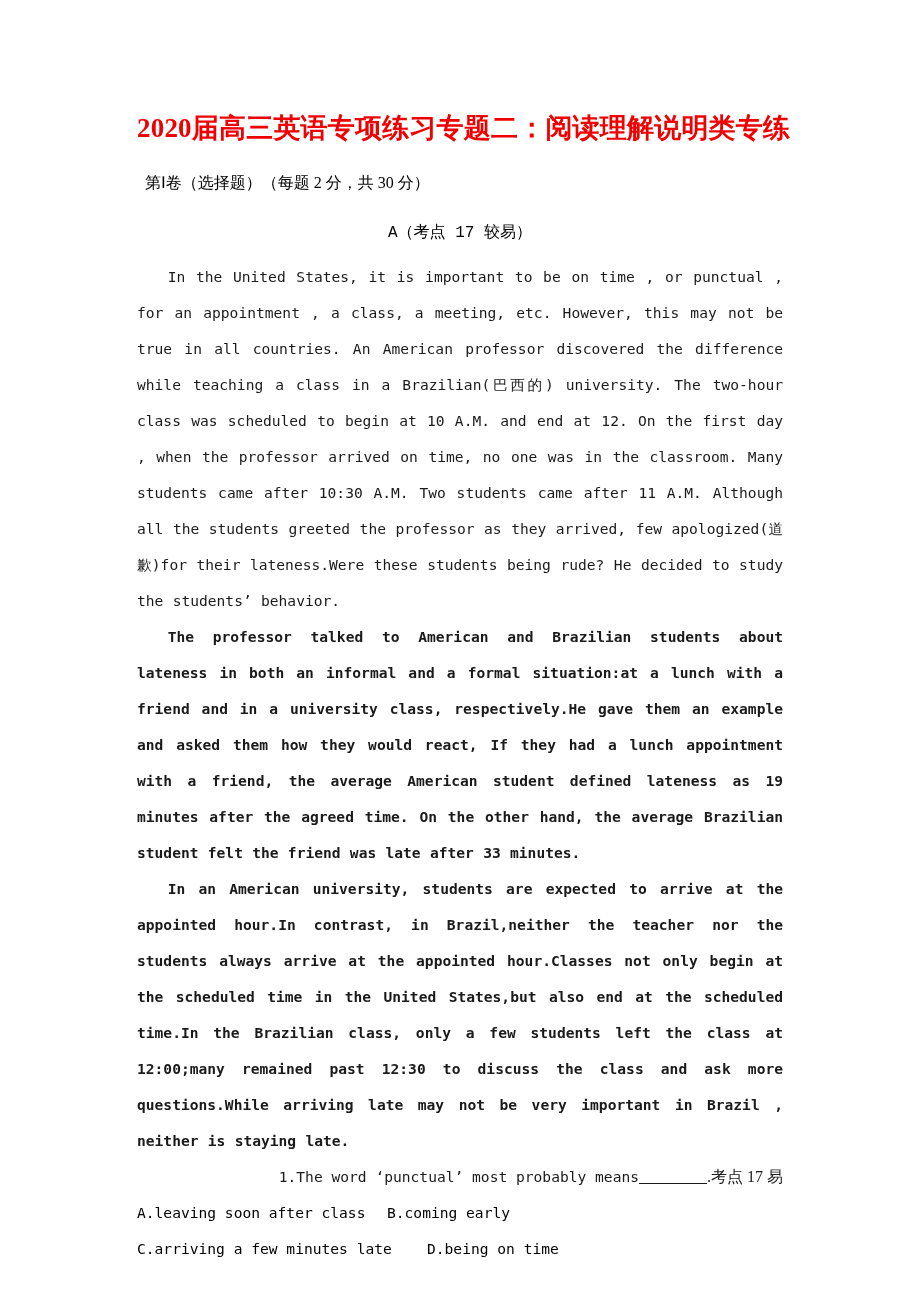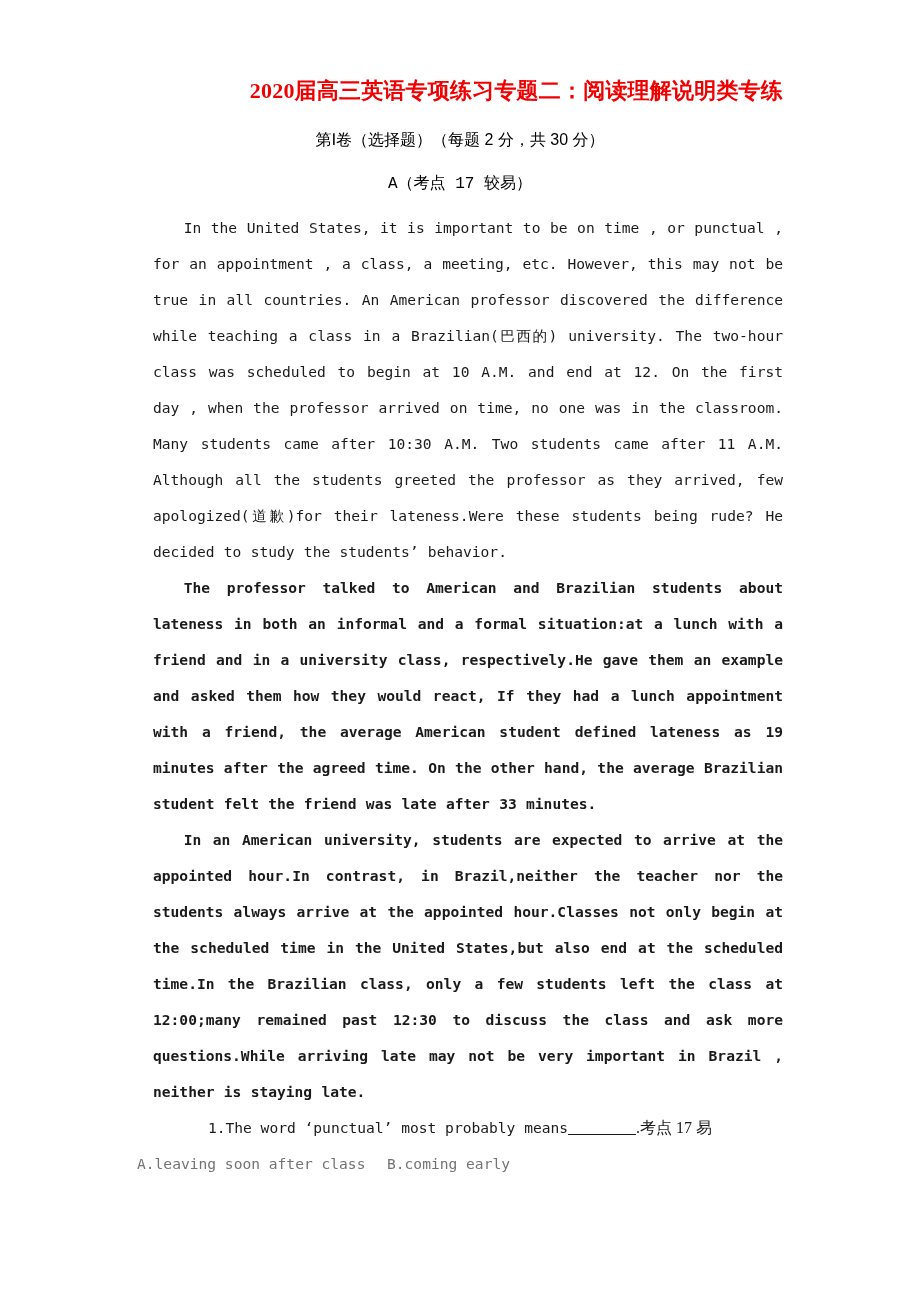--- a/index.html
+++ b/index.html
@@ -27,39 +27,38 @@
   .content {
     position: absolute;
     left: 137px;
     top: 0;
     width: 646px;
   }
 
   
   .doc-title {
     margin: 0;
-    padding-top: 76px;
-    text-align: right;
+    padding-top: 113px;
+    text-align: left;
     color: #f00000;
     font-family: "Liberation Serif", "DejaVu Serif", serif;
     font-weight: bold;
-    font-size: 22px;
+    font-size: 27px;
     letter-spacing: 0.2px;
     line-height: 30px;
     white-space: nowrap;
   }
 
   
   .exam-part {
-    margin: 2px;
+    margin: 8px;
     padding-top: 20px;
-    text-align: center;
     font-size: 16px;
     line-height: 24px;
-    font-family: Liberation Sans, sans-serif;
+    font-family: Liberation Serif, serif;
   }
 
   
   .section-heading {
     margin: 0;
     padding-top: 21px;
     text-align: left;
     font-size: 16px;
     line-height: 24px;
     font-family: "Liberation Serif", "DejaVu Serif", serif;
@@ -74,21 +73,21 @@
     line-height: 24px;
     font-family: Liberation Mono, monospace;
   }
 
   
   .passage {
     margin: 0;
     padding-top: 14px;
   }
   .para {
-    margin: 0 0 0 16px;
+    margin: 0 0 0 0;
     font-family: "DejaVu Sans Mono", "Liberation Mono", monospace;
     font-size: 14.6px;
     line-height: 36px;
     text-align: justify;
     text-justify: inter-character;
     text-indent: 2.1em;
     word-spacing: 0.5px;
     color: #1a1a1a;
   }
   .para + .para {
@@ -99,42 +98,42 @@
   
   .question-block {
     margin: 0;
     padding-top: 0px;
   }
   .question-stem {
     margin: 0;
     font-family: "DejaVu Sans Mono", "Liberation Mono", monospace;
     font-size: 14.6px;
     line-height: 36px;
-    text-align: center;
+    text-align: right;
     color: #1a1a1a;
     white-space: nowrap;
   }
   .blank-rule {
     display: inline-block;
     width: 68px;
     border-bottom: 1px solid #1a1a1a;
     vertical-align: -2px;
   }
   .cjk {
     font-family: "Liberation Serif", "DejaVu Serif", serif;
     font-size: 16px;
   }
 
   .options-row {
     margin: 0;
     font-family: "DejaVu Sans Mono", "Liberation Mono", monospace;
     font-size: 14.6px;
     line-height: 36px;
     white-space: nowrap;
-    color: #737373;
+    color: #000000;
   }
   .opt {
     display: inline-block;
   }
   .opt-a { width: 250px; }
   .opt-c { width: 290px; }
 </style>
 </head>
 <body>
 
@@ -156,16 +155,19 @@
 
     <div class="question-block">
       <p class="question-stem">
         <span>1.The word ‘punctual’ most probably means</span><span class="blank-rule"></span><span class="cjk">.考点 17 易</span>
       </p>
 
       <p class="options-row">
         <span class="opt opt-a">A.leaving soon after class</span><span class="opt">B.coming early</span>
       </p>
 
+      <p class="options-row">
+        <span class="opt opt-c">C.arriving a few minutes late</span><span class="opt">D.being on time</span>
+      </p>
     </div>
 
   </div>
 </div>
 
 </body></html>

